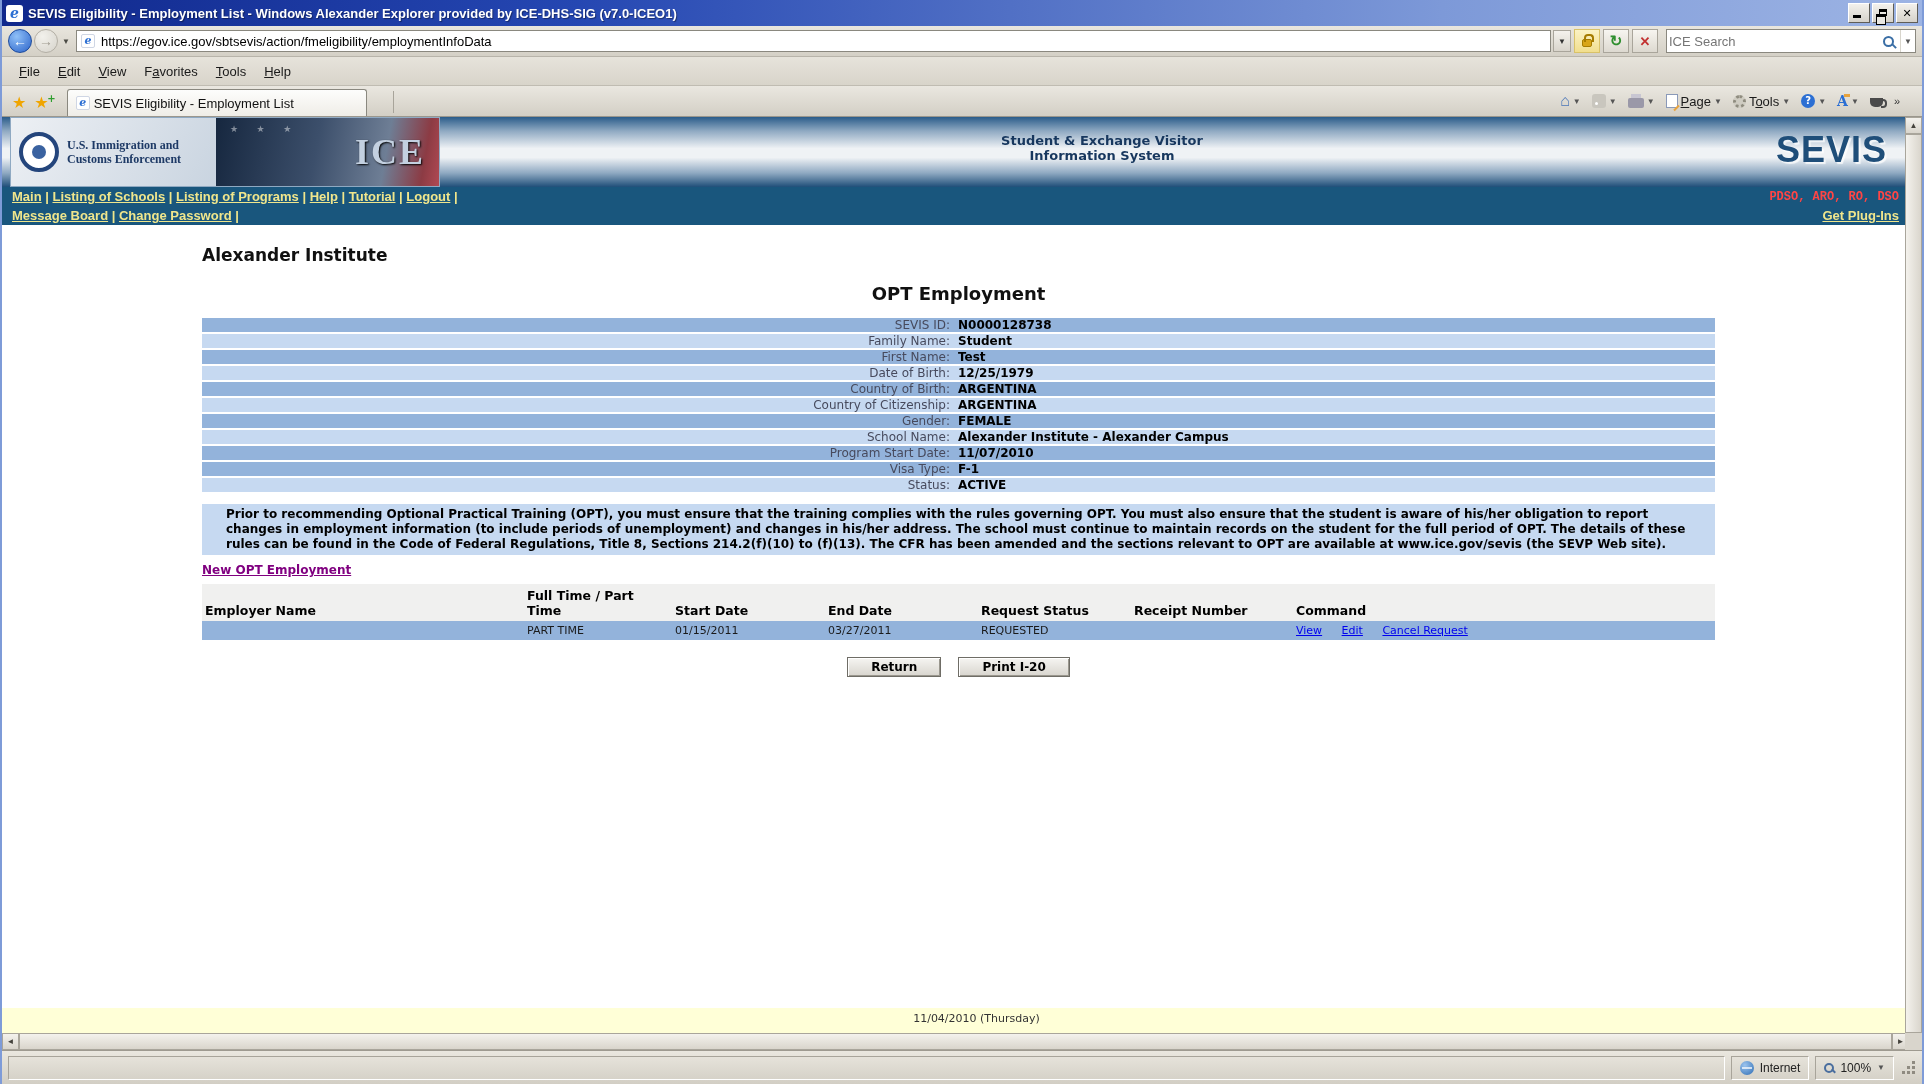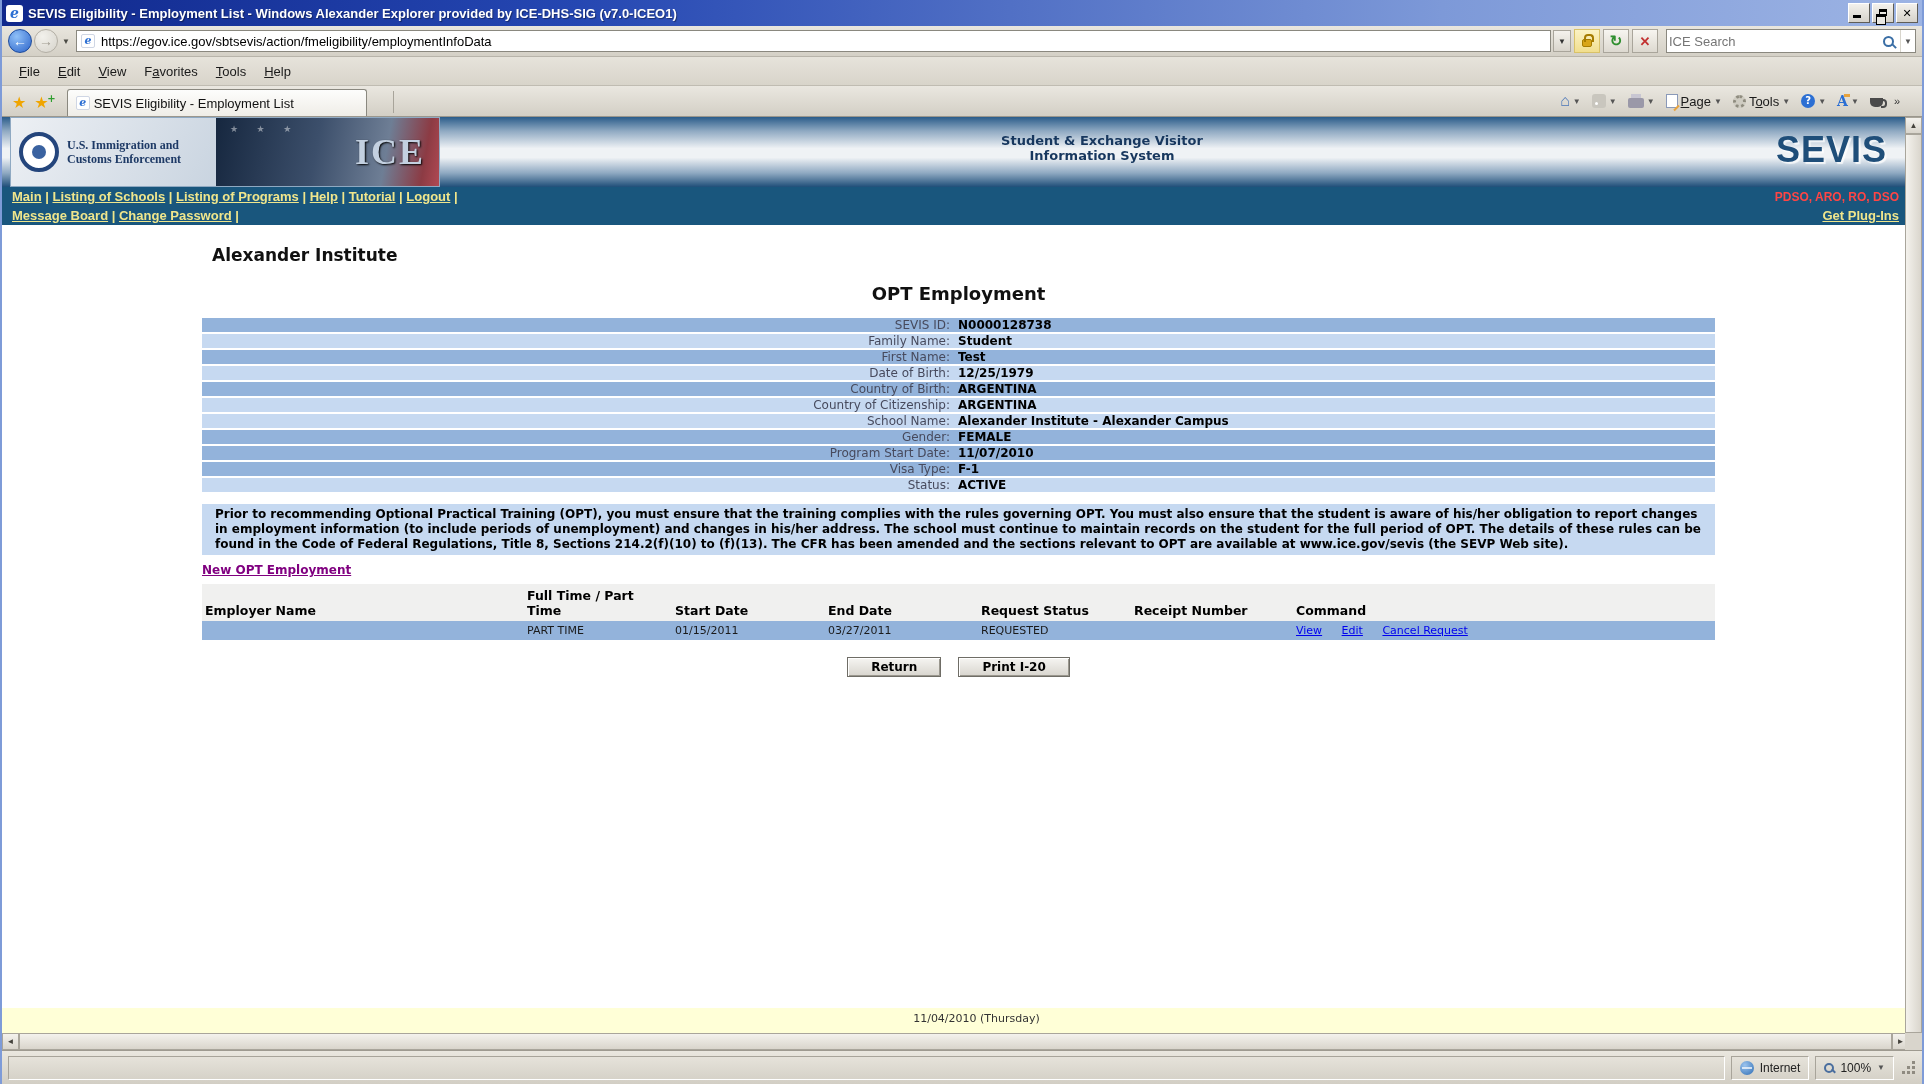--- a/index.html
+++ b/index.html
@@ -99,35 +99,35 @@
     font:bold 13px/15px "DejaVu Sans",sans-serif;color:#17375E;}
   .sevis-logo{position:absolute;right:22px;top:14px;font:bold 36px/38px "Liberation Sans",sans-serif;color:#1F4E79;
     letter-spacing:1px;text-shadow:2px 2px 1px rgba(255,255,255,.75);}
 
   
   .navbar{position:absolute;top:187px;left:0;width:1907px;height:38px;background:#19567D;color:#F0E68C;font-size:13px;font-weight:bold;}
   .nav-row{height:19px;display:flex;align-items:center;padding:0 10px;}
   .navitem a{color:#F0E68C;text-decoration:underline;white-space:nowrap;}
   .navitem:not(:last-of-type)::after{content:" | ";white-space:pre;color:#F0E68C;}
   .nav-right{margin-left:auto;}
-  .roles-text{color:#FF4545;font-weight:bold;font-size:12px;}
+  .roles-text{color:#FF4545;font-weight:bold;font-size:12px;font-family:Liberation Mono, monospace;}
   .plugins a{color:#F0E68C;text-decoration:underline;}
 
   
   .page{position:absolute;top:225px;left:0;width:1907px;height:825px;background:#fff;font-family:"DejaVu Sans",sans-serif;}
-  .school-name{position:absolute;left:210px;top:20px;font-size:17px;font-weight:bold;color:#111;}
+  .school-name{position:absolute;left:200px;top:20px;font-size:17px;font-weight:bold;color:#111;}
   .content-wrap{position:absolute;left:200px;top:0;width:1513px;}
   .opt-title{margin-top:58px;text-align:center;font-size:18px;font-weight:bold;color:#111;}
   .student-table{margin-top:14px;}
   .s-row{display:flex;height:14px;line-height:14px;margin-bottom:2px;font-size:12px;}
   .s-row.dark{background:#93B3DB;}
   .s-row.light{background:#C6D9F1;}
   .s-label{width:752px;text-align:right;color:#474A5D;padding-right:4px;}
   .s-value{font-weight:bold;color:#000;padding-left:4px;white-space:nowrap;}
-  .notice{margin-top:12px;background:#C6D9F1;padding:3px 13px;font-size:12px;font-weight:bold;line-height:15px;color:#000;}
+  .notice{margin-top:12px;background:#C6D9F1;padding:3px 24px;font-size:12px;font-weight:bold;line-height:15px;color:#000;}
   .new-opt{display:inline-block;margin-top:8px;font-size:12px;font-weight:bold;color:#800080;text-decoration:underline;}
   .emp-table{margin-top:6px;width:1513px;border-collapse:collapse;table-layout:fixed;}
   .emp-table col.c0{width:322px}.emp-table col.c1{width:148px}.emp-table col.c2{width:153px}
   .emp-table col.c3{width:153px}.emp-table col.c4{width:153px}.emp-table col.c5{width:162px}.emp-table col.c6{width:422px}
   .emp-table thead td{background:#F0F0EF;font-size:12.5px;font-weight:bold;color:#000;vertical-align:bottom;padding:4px 4px 3px 3px;line-height:15px;}
   .emp-table tbody td{background:#93B3DB;font-size:11px;color:#1a1a1a;padding:3px 4px 3px 3px;height:18px;}
   .cmd-link{color:#0000EE;text-decoration:underline;margin-right:16px;white-space:nowrap;font-size:11px;}
   .btn-row{margin-top:16px;text-align:center;}
   .classic-btn{display:inline-block;margin:0 6px;padding:2px 23px;font:bold 12px "DejaVu Sans",sans-serif;color:#000;
     background:linear-gradient(#F6F5F2,#D8D5CE);border:1px solid #6F6D66;
@@ -318,27 +318,27 @@
             <span class="s-value">12/25/1979</span>
           </div>
         <div class="s-row dark">
             <span class="s-label">Country of Birth:</span>
             <span class="s-value">ARGENTINA</span>
           </div>
         <div class="s-row light">
             <span class="s-label">Country of Citizenship:</span>
             <span class="s-value">ARGENTINA</span>
           </div>
+        <div class="s-row dark">
+            <span class="s-label">Gender:</span>
+            <span class="s-value">FEMALE</span>
+          </div>
         <div class="s-row light">
             <span class="s-label">School Name:</span>
             <span class="s-value">Alexander Institute - Alexander Campus</span>
-          </div>
-        <div class="s-row dark">
-            <span class="s-label">Gender:</span>
-            <span class="s-value">FEMALE</span>
           </div>
         <div class="s-row dark">
             <span class="s-label">Program Start Date:</span>
             <span class="s-value">11/07/2010</span>
           </div>
         <div class="s-row dark">
             <span class="s-label">Visa Type:</span>
             <span class="s-value">F-1</span>
           </div>
         <div class="s-row light">

